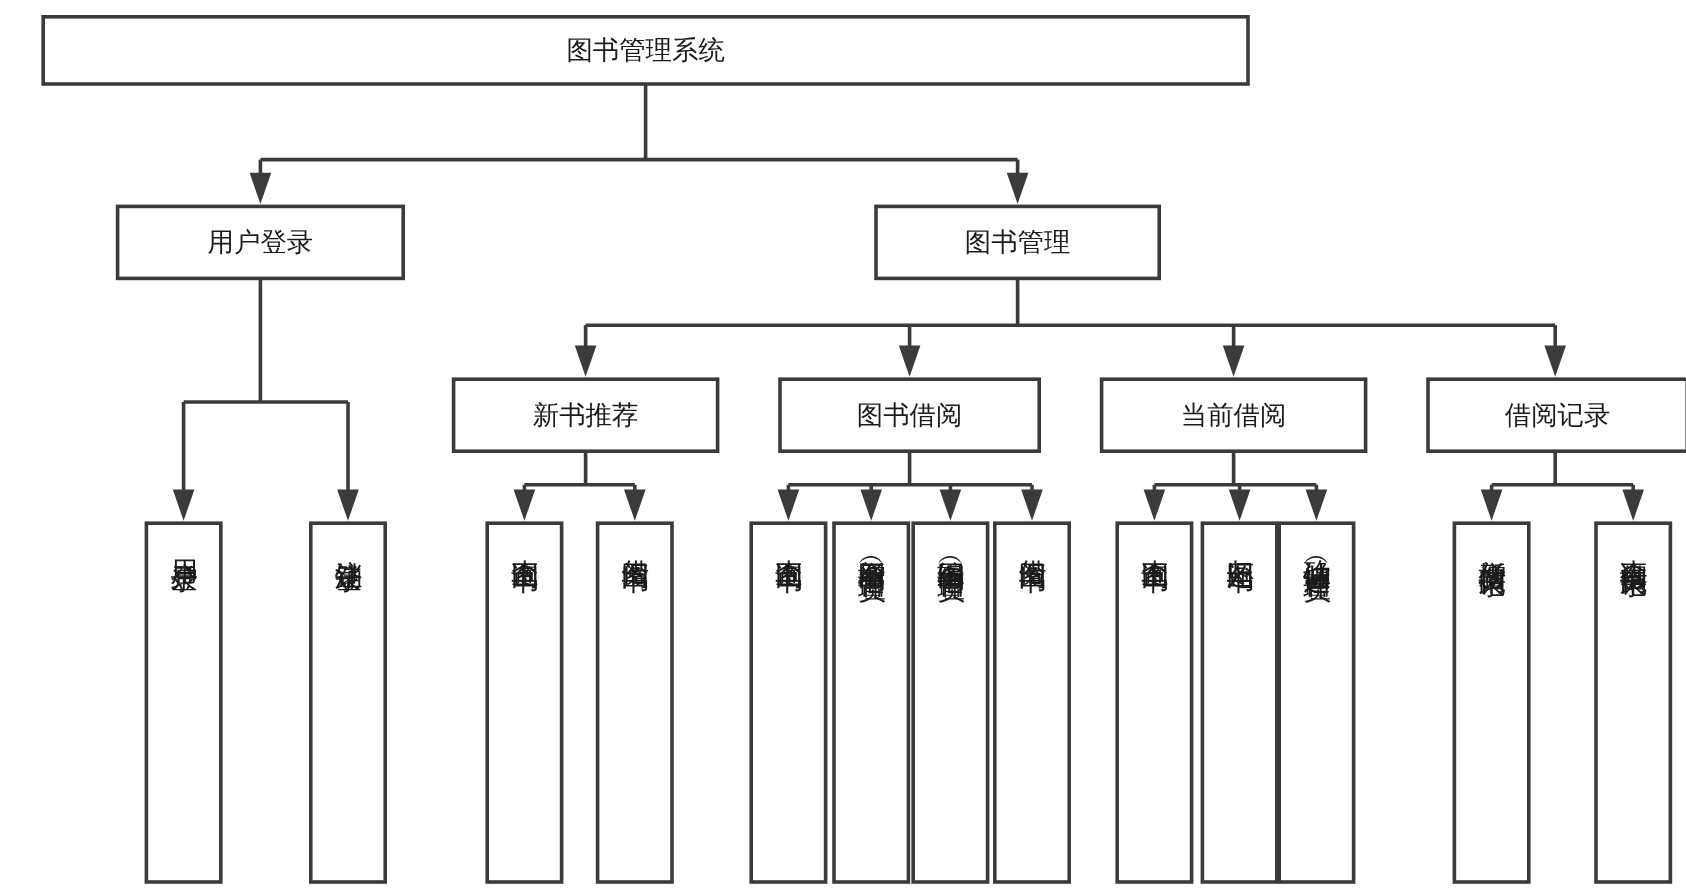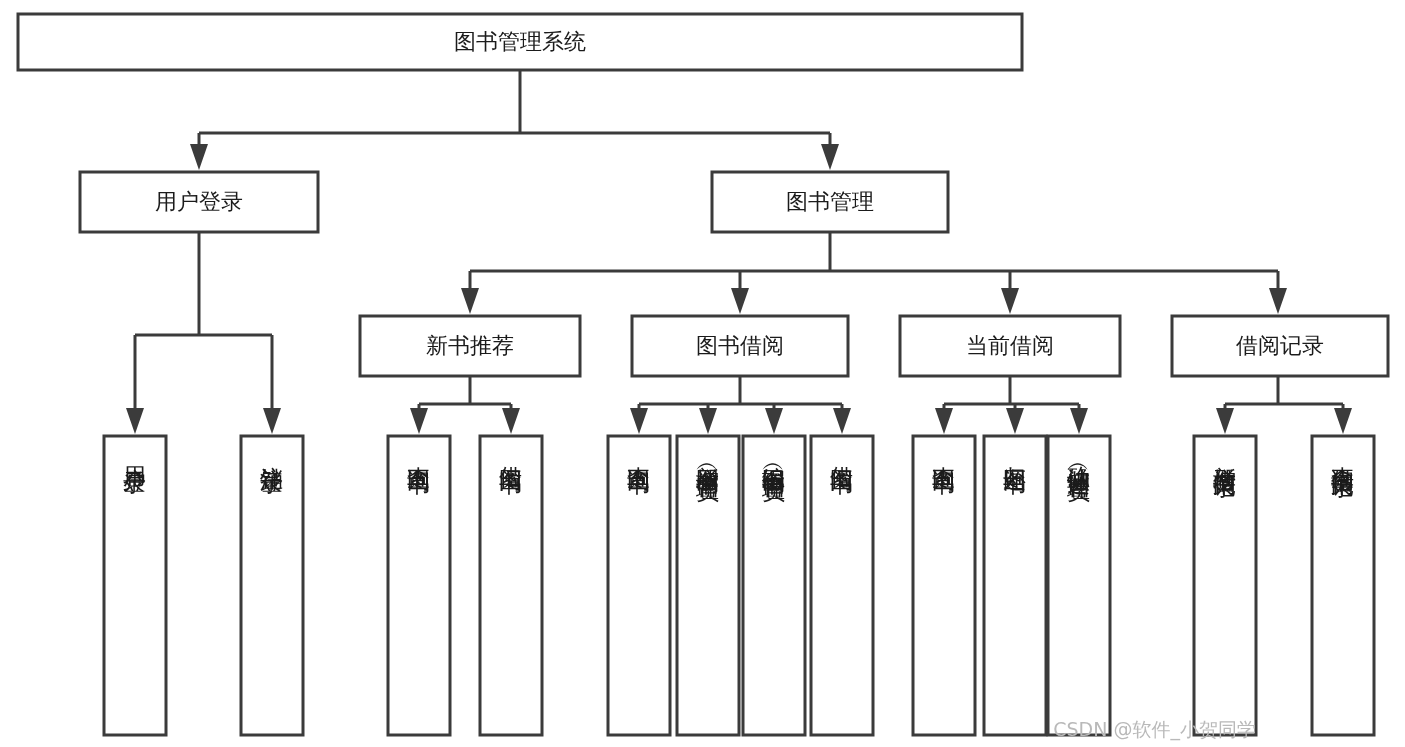--- a/index.html
+++ b/index.html
@@ -11,20 +11,21 @@
     width: 1405px;
     height: 747px;
     font-family: "Liberation Sans", "DejaVu Sans", sans-serif;
     overflow: hidden;
     position: relative;
   }
   #diagram-root {
     position: relative;
     width: 1264px;
     height: 747px;
+    margin-left: 18px;
   }
   svg.diagram-canvas {
     position: absolute;
     top: 0;
     left: 0;
     width: 1405px;
     height: 747px;
     display: block;
   }
   .node-box {
@@ -247,14 +248,13 @@
       <div class="leaf-label-wrap" style="left: 1048px; top: 448px; width: 62px; height: 275px;">
         <span class="leaf-label">确认归还（管理员）</span>
       </div>
       <div class="leaf-label-wrap" style="left: 1194px; top: 448px; width: 62px; height: 275px;">
         <span class="leaf-label">新增借阅记录</span>
       </div>
       <div class="leaf-label-wrap" style="left: 1312px; top: 448px; width: 62px; height: 275px;">
         <span class="leaf-label">查询借阅记录</span>
       </div>
     </div>
-  <div class="watermark">CSDN @软件_小贺同学</div>
 </div>
 
 </body></html>

